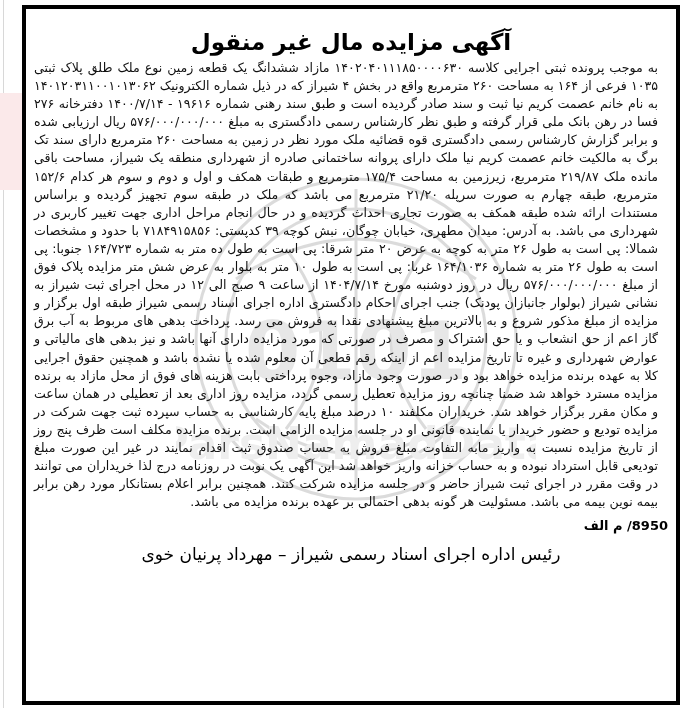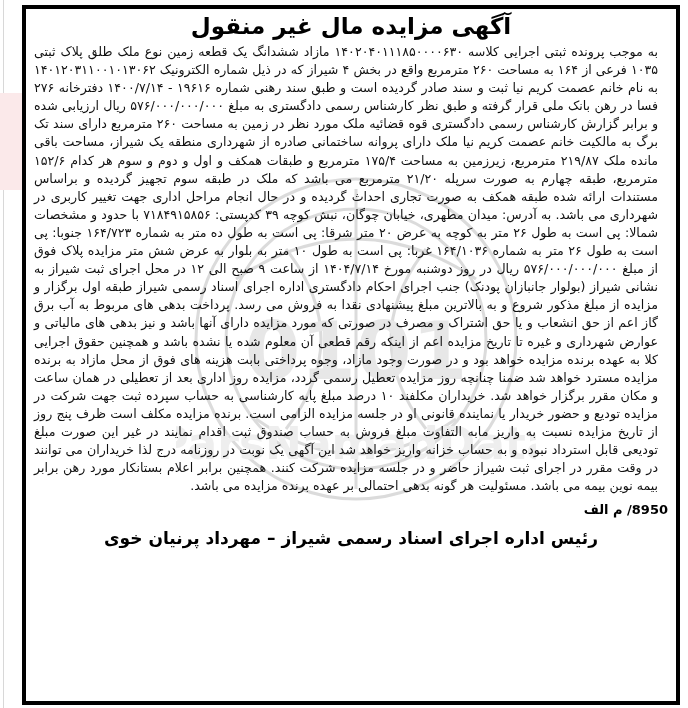--- a/index.html
+++ b/index.html
@@ -49,21 +49,21 @@
       width: 360px;
       height: 420px;
       pointer-events: none;
       opacity: 0.35;
     }
     .title {
       text-align: center;
       font-weight: bold;
       font-size: 23px;
       line-height: 30px;
-      margin-top: 2px;
+      margin-top: 18px;
       color: #000;
       position: relative;
     }
     .body-text {
       position: relative;
       margin: 2px 18px 0 8px;
       font-size: 12.6px;
       line-height: 18.1px;
       text-align: justify;
       text-align-last: right;
@@ -77,21 +77,21 @@
       display: flex;
       justify-content: space-between;
       margin: 6px 8px 0 8px;
       font-weight: bold;
       font-size: 13px;
       line-height: 18px;
     }
     .signature {
       position: relative;
       text-align: center;
-      font-weight: bold;
+      font-weight: normal;
       font-size: 17px;
       line-height: 26px;
       margin-top: 6px;
     }
   </style>
 </head>
 <body>
 
 <div class="edge-line"></div>
 <div class="edge-tint"></div>

